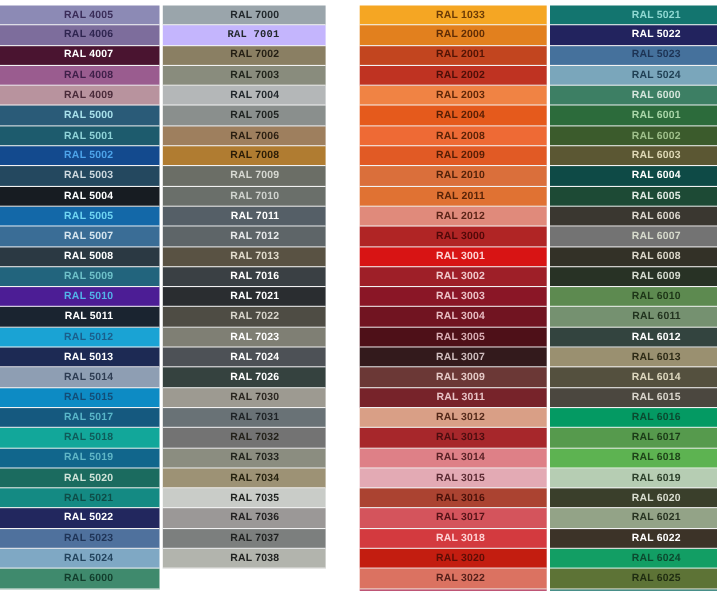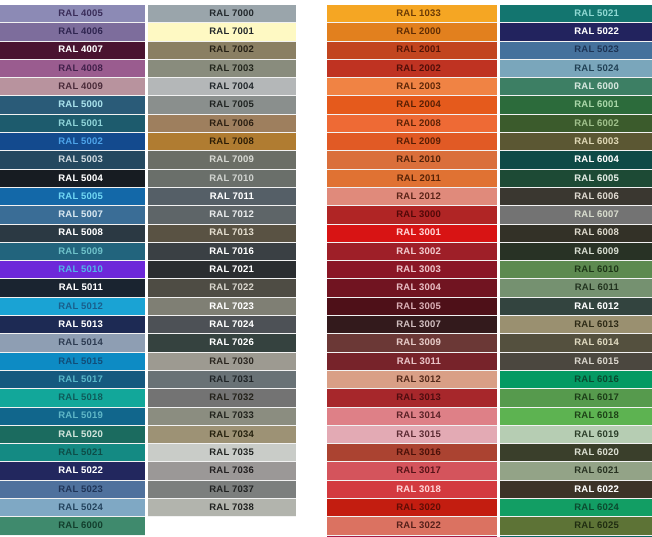--- a/index.html
+++ b/index.html
@@ -95,21 +95,21 @@
       </div>
       <div class="swatch" style="background: rgb(58, 109, 150);">
         <span class="swatch-label" style="color: rgb(215, 230, 239);">RAL 5007</span>
       </div>
       <div class="swatch" style="background: rgb(43, 57, 67);">
         <span class="swatch-label" style="color: rgb(255, 255, 255);">RAL 5008</span>
       </div>
       <div class="swatch" style="background: rgb(34, 100, 125);">
         <span class="swatch-label" style="color: rgb(110, 192, 201);">RAL 5009</span>
       </div>
-      <div class="swatch" style="background: #6d28d9;">
+      <div class="swatch" style="background: #4c1d95;">
         <span class="swatch-label" style="color: rgb(82, 179, 232);">RAL 5010</span>
       </div>
       <div class="swatch" style="background: rgb(26, 36, 48);">
         <span class="swatch-label" style="color: rgb(255, 255, 255);">RAL 5011</span>
       </div>
       <div class="swatch" style="background: rgb(26, 163, 212);">
         <span class="swatch-label" style="color: rgb(26, 95, 140);">RAL 5012</span>
       </div>
       <div class="swatch" style="background: rgb(29, 42, 84);">
         <span class="swatch-label" style="color: rgb(255, 255, 255);">RAL 5013</span>
@@ -145,21 +145,21 @@
         <span class="swatch-label" style="color: rgb(36, 68, 94);">RAL 5024</span>
       </div>
       <div class="swatch" style="background: rgb(63, 138, 109);">
         <span class="swatch-label" style="color: rgb(18, 61, 44);">RAL 6000</span>
       </div>
     </div>
   <div class="col col-2">
       <div class="swatch" style="background: rgb(154, 165, 171);">
         <span class="swatch-label" style="color: rgb(34, 40, 44);">RAL 7000</span>
       </div>
-      <div class="swatch" style="background: #fef9c3;">
+      <div class="swatch" style="background: #c4b5fd; font-family: Liberation Mono, monospace;">
         <span class="swatch-label" style="color: rgb(34, 40, 44);">RAL 7001</span>
       </div>
       <div class="swatch" style="background: rgb(138, 127, 99);">
         <span class="swatch-label" style="color: rgb(36, 31, 20);">RAL 7002</span>
       </div>
       <div class="swatch" style="background: rgb(137, 140, 125);">
         <span class="swatch-label" style="color: rgb(34, 37, 28);">RAL 7003</span>
       </div>
       <div class="swatch" style="background: rgb(180, 183, 184);">
         <span class="swatch-label" style="color: rgb(34, 40, 44);">RAL 7004</span>

